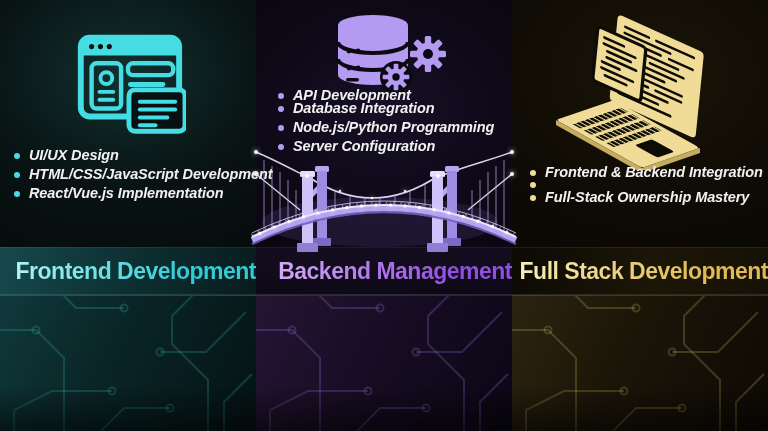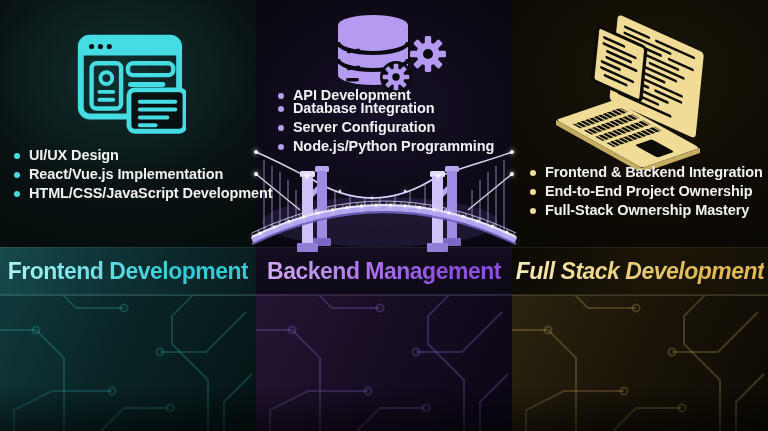--- a/index.html
+++ b/index.html
@@ -13,37 +13,37 @@
   .top{position:absolute;left:0;top:0;width:256px;height:247px;}
   .frontend .top{background:radial-gradient(240px 190px at 48% 30%,#11302f 0%,#091313 60%,#060d0d 100%);}
   .backend .top{background:radial-gradient(250px 200px at 50% 45%,#171027 0%,#0c0814 60%,#080610 100%);}
   .fullstack .top{background:radial-gradient(270px 210px at 55% 30%,#1b1507 0%,#0e0b05 65%,#0a0804 100%);}
 
   .icon-wrap{position:absolute;}
   .frontend .icon-wrap{left:68px;top:32px;}
   .backend .icon-wrap{left:80px;top:14px;}
   .fullstack .icon-wrap{left:34px;top:2px;}
 
-  ul.bullets{position:absolute;list-style:none;margin:0;padding:0;width:244px;z-index:4;}
+  ul.bullets{position:absolute;list-style:none;margin:0;padding:0;width:244px;z-index:4;font-style:italic;}
   .frontend ul.bullets{left:14px;top:146px;}
   .backend ul.bullets{left:22px;top:86px;}
   .fullstack ul.bullets{left:18px;top:163px;}
   ul.bullets li{display:flex;align-items:center;line-height:19px;font-size:14.5px;
                 font-weight:600;color:#f1f1f1;letter-spacing:-.1px;white-space:nowrap;}
   ul.bullets li.tight{margin-top:-6px;}
   .dot{width:6px;height:6px;border-radius:50%;background:var(--accent);
        margin-right:9px;flex:none;}
 
   .band{position:absolute;left:0;top:247px;width:256px;height:48px;z-index:2;
-        display:flex;align-items:center;justify-content:center;
+        display:flex;align-items:center;justify-content:flex-end;
         border-top:1px solid rgba(255,255,255,.07);
         border-bottom:1px solid rgba(255,255,255,.10);box-sizing:border-box;}
   .frontend .band{background:linear-gradient(100deg,#16494c 0%,#0e3235 45%,#081c1e 100%);}
   .backend .band{background:linear-gradient(180deg,#140d20,#0e0917);}
-  .fullstack .band{background:linear-gradient(100deg,#0d0a04 0%,#1c1607 55%,#161106 100%);font-style:italic;}
+  .fullstack .band{background:linear-gradient(100deg,#0d0a04 0%,#1c1607 55%,#161106 100%);}
   .heading{font-size:23px;font-weight:700;letter-spacing:-.5px;white-space:nowrap;
            -webkit-background-clip:text;background-clip:text;color:transparent;}
   .frontend .heading{background-image:linear-gradient(92deg,#aef4f2,#31ccd6 70%);}
   .backend .heading{background-image:linear-gradient(92deg,#d3aaf4,#8f4fe3 75%);}
   .fullstack .heading{background-image:linear-gradient(92deg,#f7edb6,#e0ba52 75%);}
 
   .panel{position:absolute;left:0;top:295px;width:256px;height:136px;overflow:hidden;}
   .frontend .panel{background:linear-gradient(115deg,#10393b 0%,#0a2628 40%,#051314 100%);
                    border-top:1px solid rgba(120,240,230,.22);box-sizing:border-box;}
   .backend .panel{background:linear-gradient(115deg,#251534 0%,#170d24 45%,#0b0614 100%);
@@ -106,25 +106,25 @@
           <rect x="71" y="92" width="20" height="4" rx="2" fill="#45dce3"></rect>
         </svg>
       </div>
       <ul class="bullets">
         <li>
             <span class="dot"></span>
             <span>UI/UX Design</span>
           </li>
         <li>
             <span class="dot"></span>
+            <span>HTML/CSS/JavaScript Development</span>
+          </li>
+        <li>
+            <span class="dot"></span>
             <span>React/Vue.js Implementation</span>
-          </li>
-        <li>
-            <span class="dot"></span>
-            <span>HTML/CSS/JavaScript Development</span>
           </li>
       </ul>
     </div>
     <div class="band">
       <span class="heading">Frontend Development</span>
     </div>
     <div class="panel">
       <svg class="circuit" viewBox="0 0 256 136">
           <use href="#circuit-art"></use>
         </svg>
@@ -180,25 +180,25 @@
         <li>
             <span class="dot"></span>
             <span>API Development</span>
           </li>
         <li class="tight">
             <span class="dot"></span>
             <span>Database Integration</span>
           </li>
         <li>
             <span class="dot"></span>
+            <span>Node.js/Python Programming</span>
+          </li>
+        <li>
+            <span class="dot"></span>
             <span>Server Configuration</span>
-          </li>
-        <li>
-            <span class="dot"></span>
-            <span>Node.js/Python Programming</span>
           </li>
       </ul>
     </div>
     <div class="band">
       <span class="heading">Backend Management</span>
     </div>
     <div class="panel">
       <svg class="circuit" viewBox="0 0 256 136">
           <use href="#circuit-art"></use>
         </svg>
@@ -260,21 +260,20 @@
           </g>
         </svg>
       </div>
       <ul class="bullets">
         <li>
             <span class="dot"></span>
             <span>Frontend &amp; Backend Integration</span>
           </li>
         <li>
             <span class="dot"></span>
-            <span>End-to-End Project Ownership</span>
           </li>
         <li>
             <span class="dot"></span>
             <span>Full-Stack Ownership Mastery</span>
           </li>
       </ul>
     </div>
     <div class="band">
       <span class="heading">Full Stack Development</span>
     </div>

